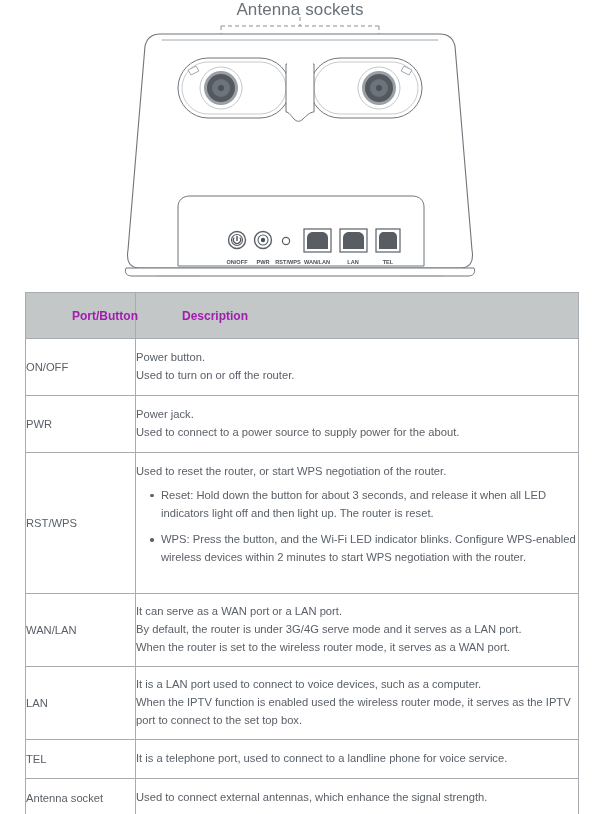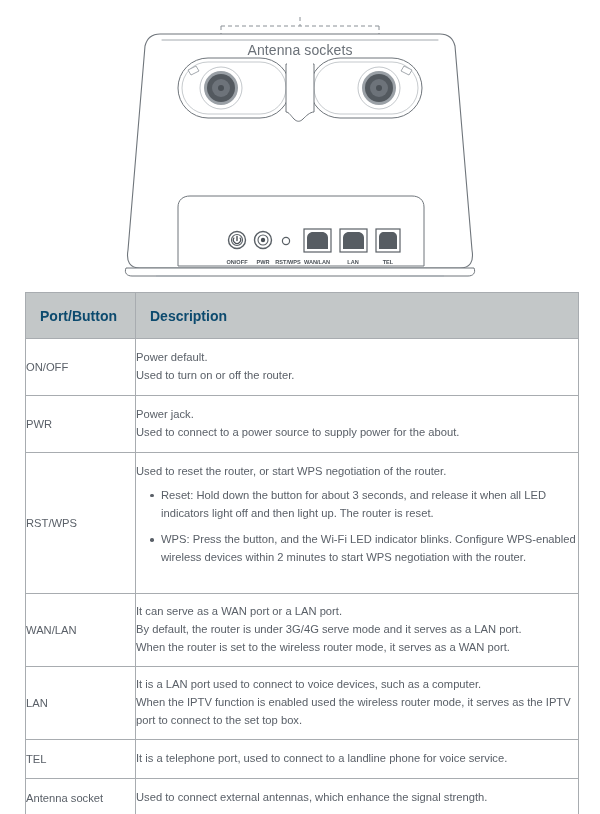--- a/index.html
+++ b/index.html
@@ -24,24 +24,23 @@
   }
   #figure svg {
     display: block;
   }
   .callout-label {
     position: absolute;
     left: 0;
     top: 0;
     width: 600px;
     text-align: center;
-    font-size: 14px;
+    font-size: 17px;
     color: #6b7178;
     letter-spacing: 0.1px;
-    margin-top: 42px;
   }
 
   
   #spec-table {
     position: absolute;
     left: 25px;
     top: 292px;
     width: 553px;
     border-collapse: collapse;
     table-layout: fixed;
@@ -51,25 +50,26 @@
   #spec-table col.c2 { width: 443px; }
 
   #spec-table th,
   #spec-table td {
     border: 1px solid #a8acb0;
     vertical-align: middle;
     padding: 0;
   }
   #spec-table thead th {
     background: #c3c7c8;
-    color: #0c4a6e;
+    color: #a21caf;
     font-weight: bold;
-    font-size: 14px;
+    font-size: 12px;
     height: 45px;
     text-align: left;
+    padding-left: 32px;
   }
   .th-inner { padding: 0 14px; }
   .cell-key {
     padding: 10px 12px;
     color: #5a6068;
     text-align: left;
     line-height: 1.45;
   }
   .cell-desc {
     padding: 11px 14px 11px 16px;
@@ -242,21 +242,21 @@
       <th>
         <div class="th-inner">Description</div>
       </th>
     </tr>
   </thead>
   <tbody>
 
     <tr class="row-onoff">
       <td class="cell-key">ON/OFF</td>
       <td class="cell-desc">
-        <span class="line">Power default.</span>
+        <span class="line">Power button.</span>
         <span class="line">Used to turn on or off the router.</span>
       </td>
     </tr>
 
     <tr class="row-pwr">
       <td class="cell-key">PWR</td>
       <td class="cell-desc">
         <span class="line">Power jack.</span>
         <span class="line">Used to connect to a power source to supply power for the about.</span>
       </td>

